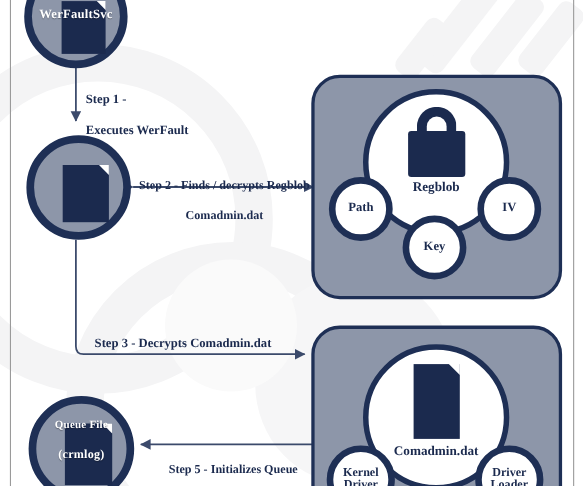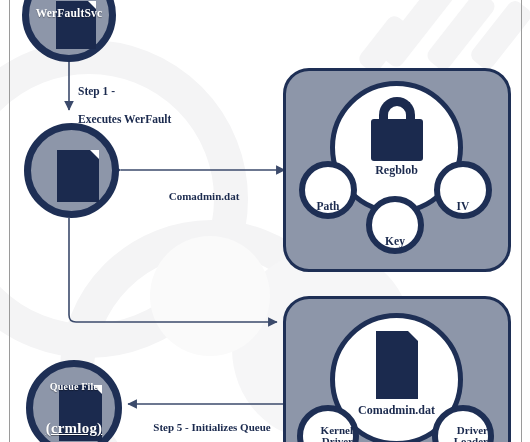--- a/index.html
+++ b/index.html
@@ -24,21 +24,21 @@
         color:#ffffff;font-weight:bold;line-height:1.06;
         text-shadow:0 1px 1px rgba(0,0,0,.35);letter-spacing:.2px;}
 
   
   .panel{position:absolute;background:#8d96a9;border:3px solid #1e2f55;
          border-radius:26px;box-sizing:border-box;}
   .blob{position:absolute;background:#ffffff;border:5px solid #1e2f55;
          border-radius:50%;box-sizing:border-box;}
   .sat{position:absolute;background:#ffffff;border:6px solid #1e2f55;
          border-radius:50%;box-sizing:border-box;
-         display:flex;align-items:flex-end;justify-content:center;text-align:center;
+         display:flex;align-items:center;justify-content:center;text-align:center;
          color:#1b2a4e;font-weight:bold;line-height:1.02;}
   .blob-label{position:absolute;left:0;right:0;text-align:center;
          color:#1b2a4e;font-weight:bold;}
 
   
   .lock-body{position:absolute;background:#1b2a4e;border-radius:3px;}
   .lock-shackle{position:absolute;border:9px solid #1b2a4e;border-bottom:none;
          border-radius:22px 22px 0 0;box-sizing:border-box;}
 
   
@@ -108,21 +108,21 @@
 
   <div class="node" style="left:24px;top:123px;width:95px;height:95px;">
     <div class="doc" style="left:26px;top:20px;width:42px;height:52px;"></div>
     <div class="doc-corner" style="left:59px;top:20px;border-left:9px solid transparent;border-top:9px solid #ffffff;"></div>
   </div>
 
   <div class="node" style="left:26px;top:360px;width:96px;height:96px;">
     <div class="doc" style="left:26px;top:18px;width:43px;height:56px;"></div>
     <div class="doc-corner" style="left:60px;top:18px;border-left:9px solid transparent;border-top:9px solid #ffffff;"></div>
     <div class="node-label" style="top:15px;font-size:10px;">Queue File</div>
-    <div class="node-label" style="top:54px;font-size:15px;text-decoration:underline;">(crmlog)</div>
+    <div class="node-label" style="top:41px;font-size:11px;">(crmlog)</div>
   </div>
 
   <div class="panel" style="left:283px;top:68px;width:228px;height:204px;">
 
     <div class="blob" style="left:44px;top:10px;width:133px;height:133px;"></div>
 
     <div class="lock-shackle" style="left:93px;top:26px;width:36px;height:26px;"></div>
     <div class="lock-body" style="left:85px;top:48px;width:52px;height:42px;"></div>
 
     <div class="blob-label" style="top:92px;left:44px;width:133px;font-size:12px;">Regblob</div>
@@ -155,23 +155,29 @@
       <span>Driver</span>
       <span>Loader</span>
     </div>
   </div>
 
   <div class="steplabel" style="left:78px;top:70px;font-size:11.5px;">
     <div>Step 1 -</div>
     <div>Executes WerFault</div>
   </div>
 
+  <div class="steplabel" style="left:116px;top:150px;width:176px;text-align:center;font-size:11px;">
+    <div style="white-space:nowrap;">Step 2 - Finds / decrypts Regblob</div>
+  </div>
   <div class="steplabel" style="left:116px;top:177px;width:176px;text-align:center;font-size:11px;">
     <div>Comadmin.dat</div>
   </div>
 
+  <div class="steplabel" style="left:86px;top:305px;font-size:11.5px;white-space:nowrap;">
+    <div>Step 3 - Decrypts Comadmin.dat</div>
+  </div>
 
   <div class="steplabel" style="left:136px;top:408px;width:152px;text-align:center;font-size:11px;">
     <div>Step 5 - Initializes Queue</div>
     
   </div>
 
 </div>
 
 </body></html>

